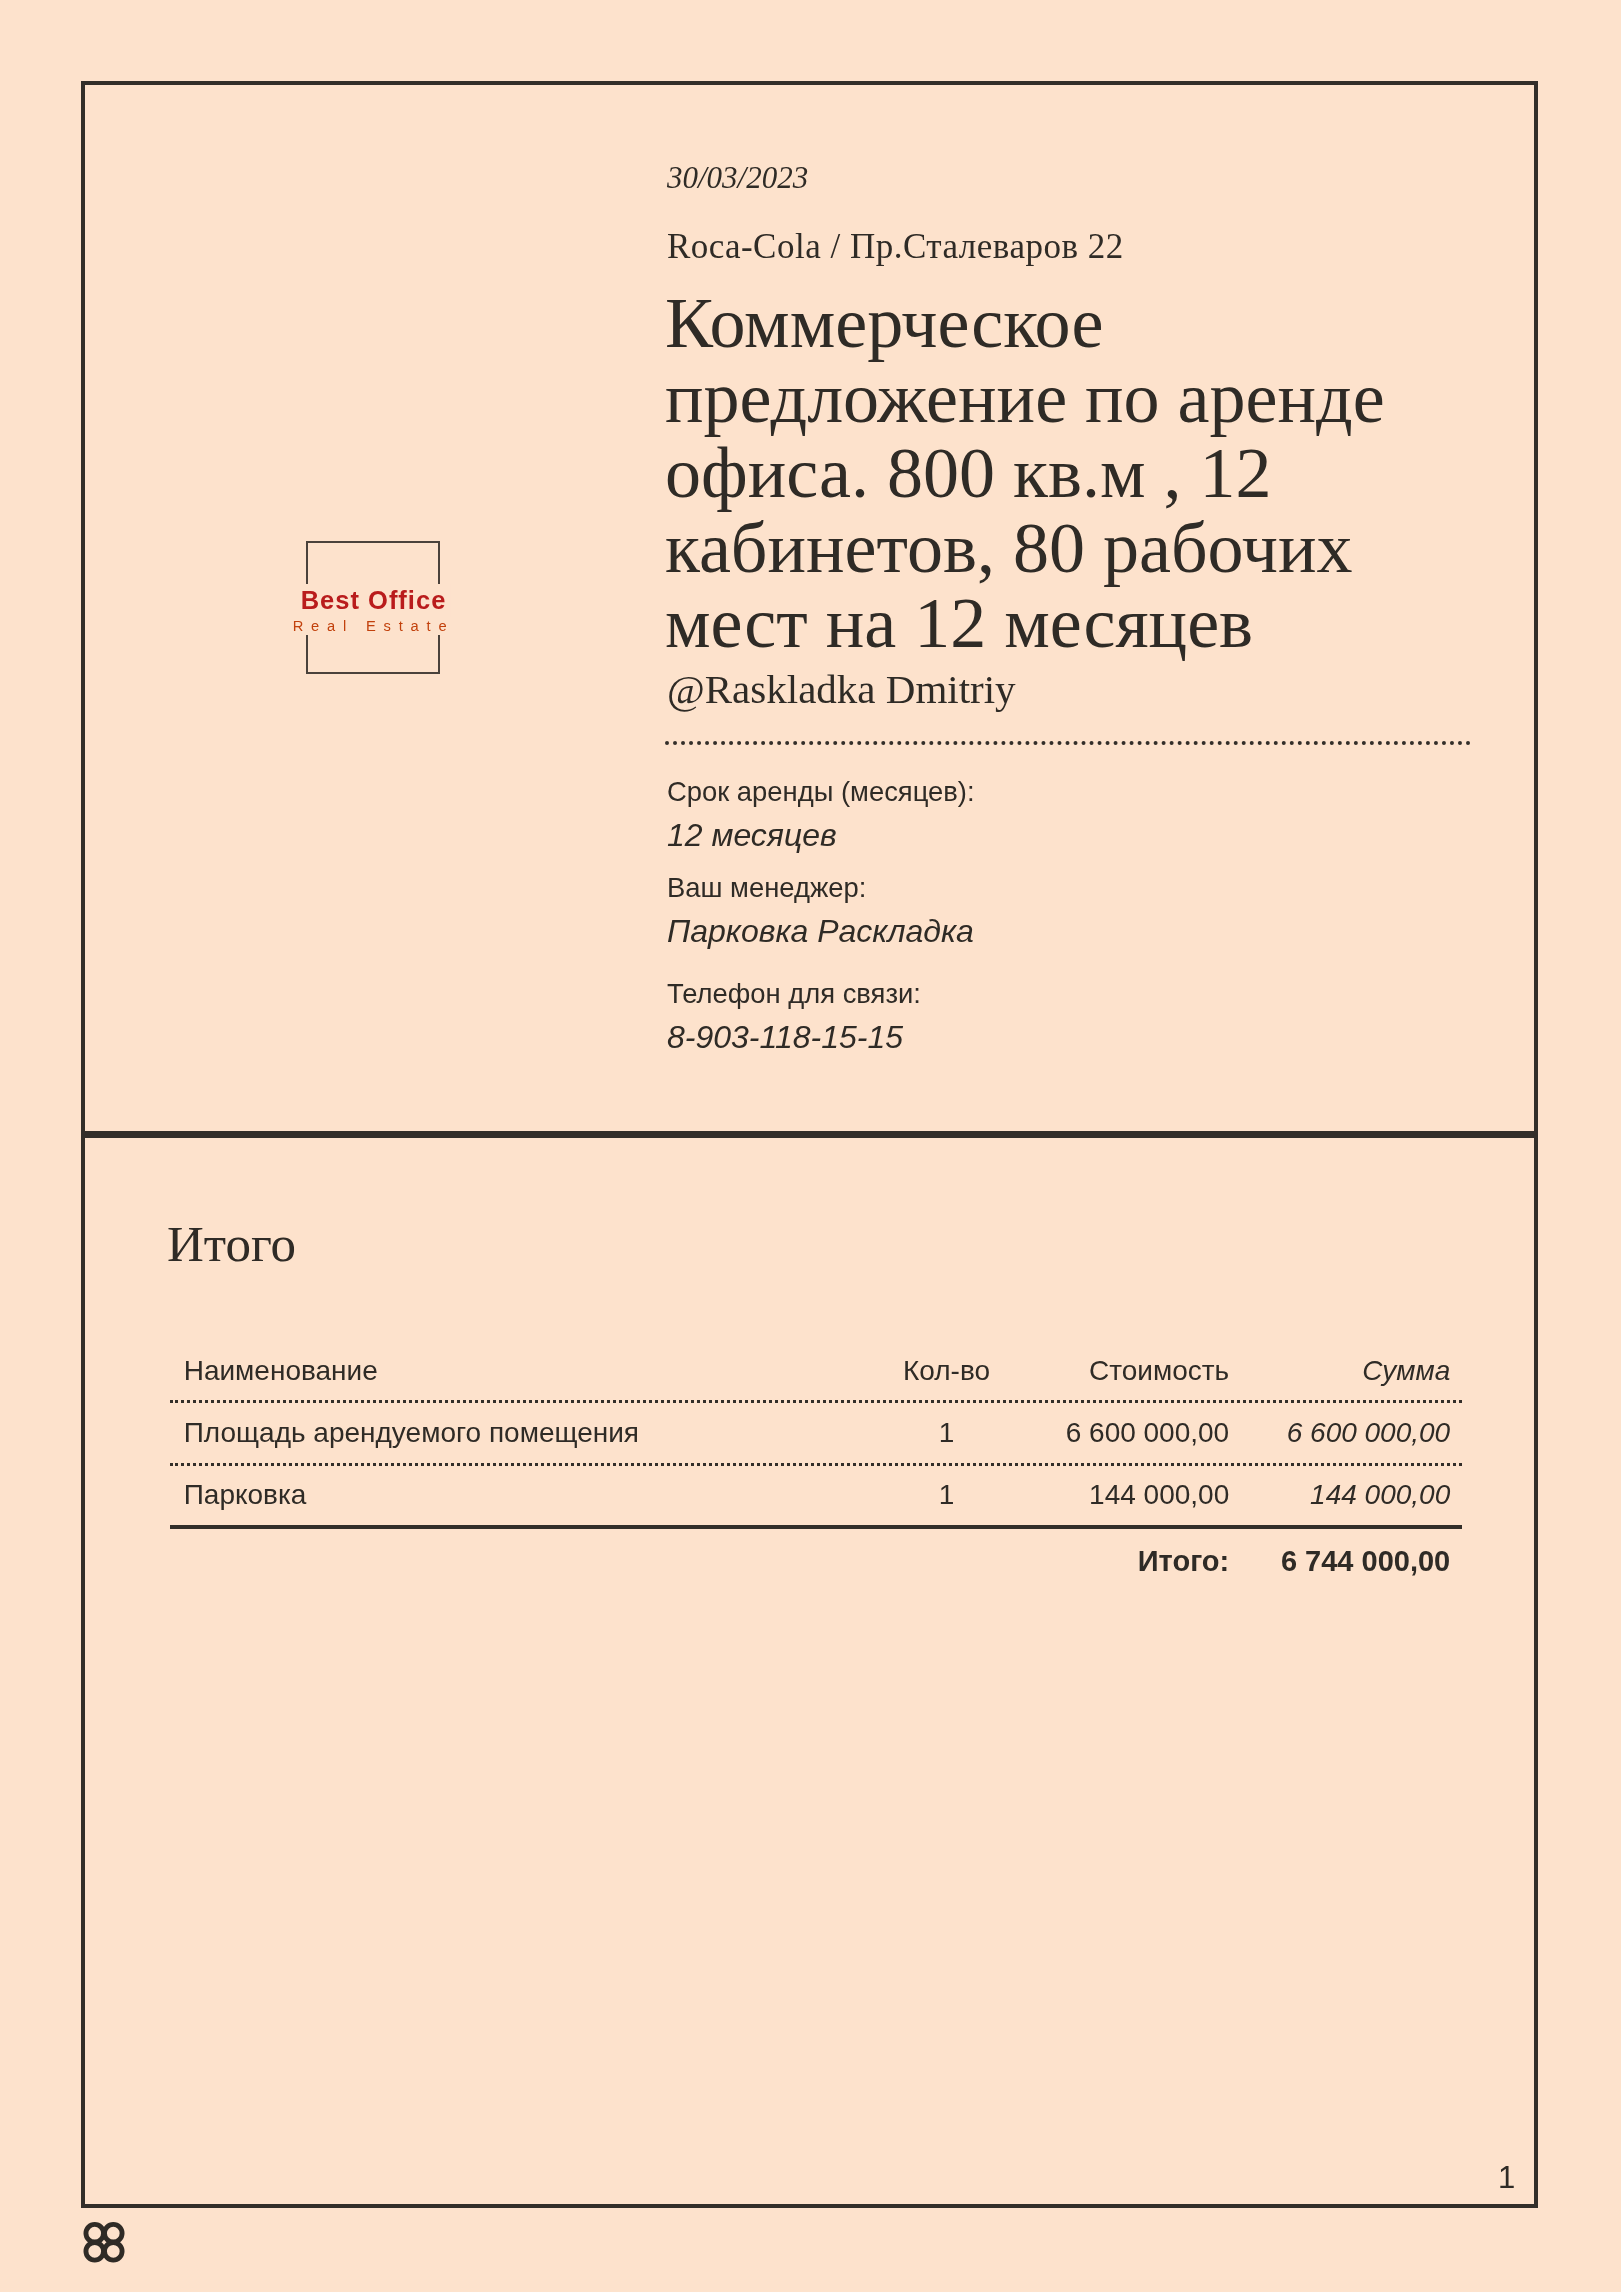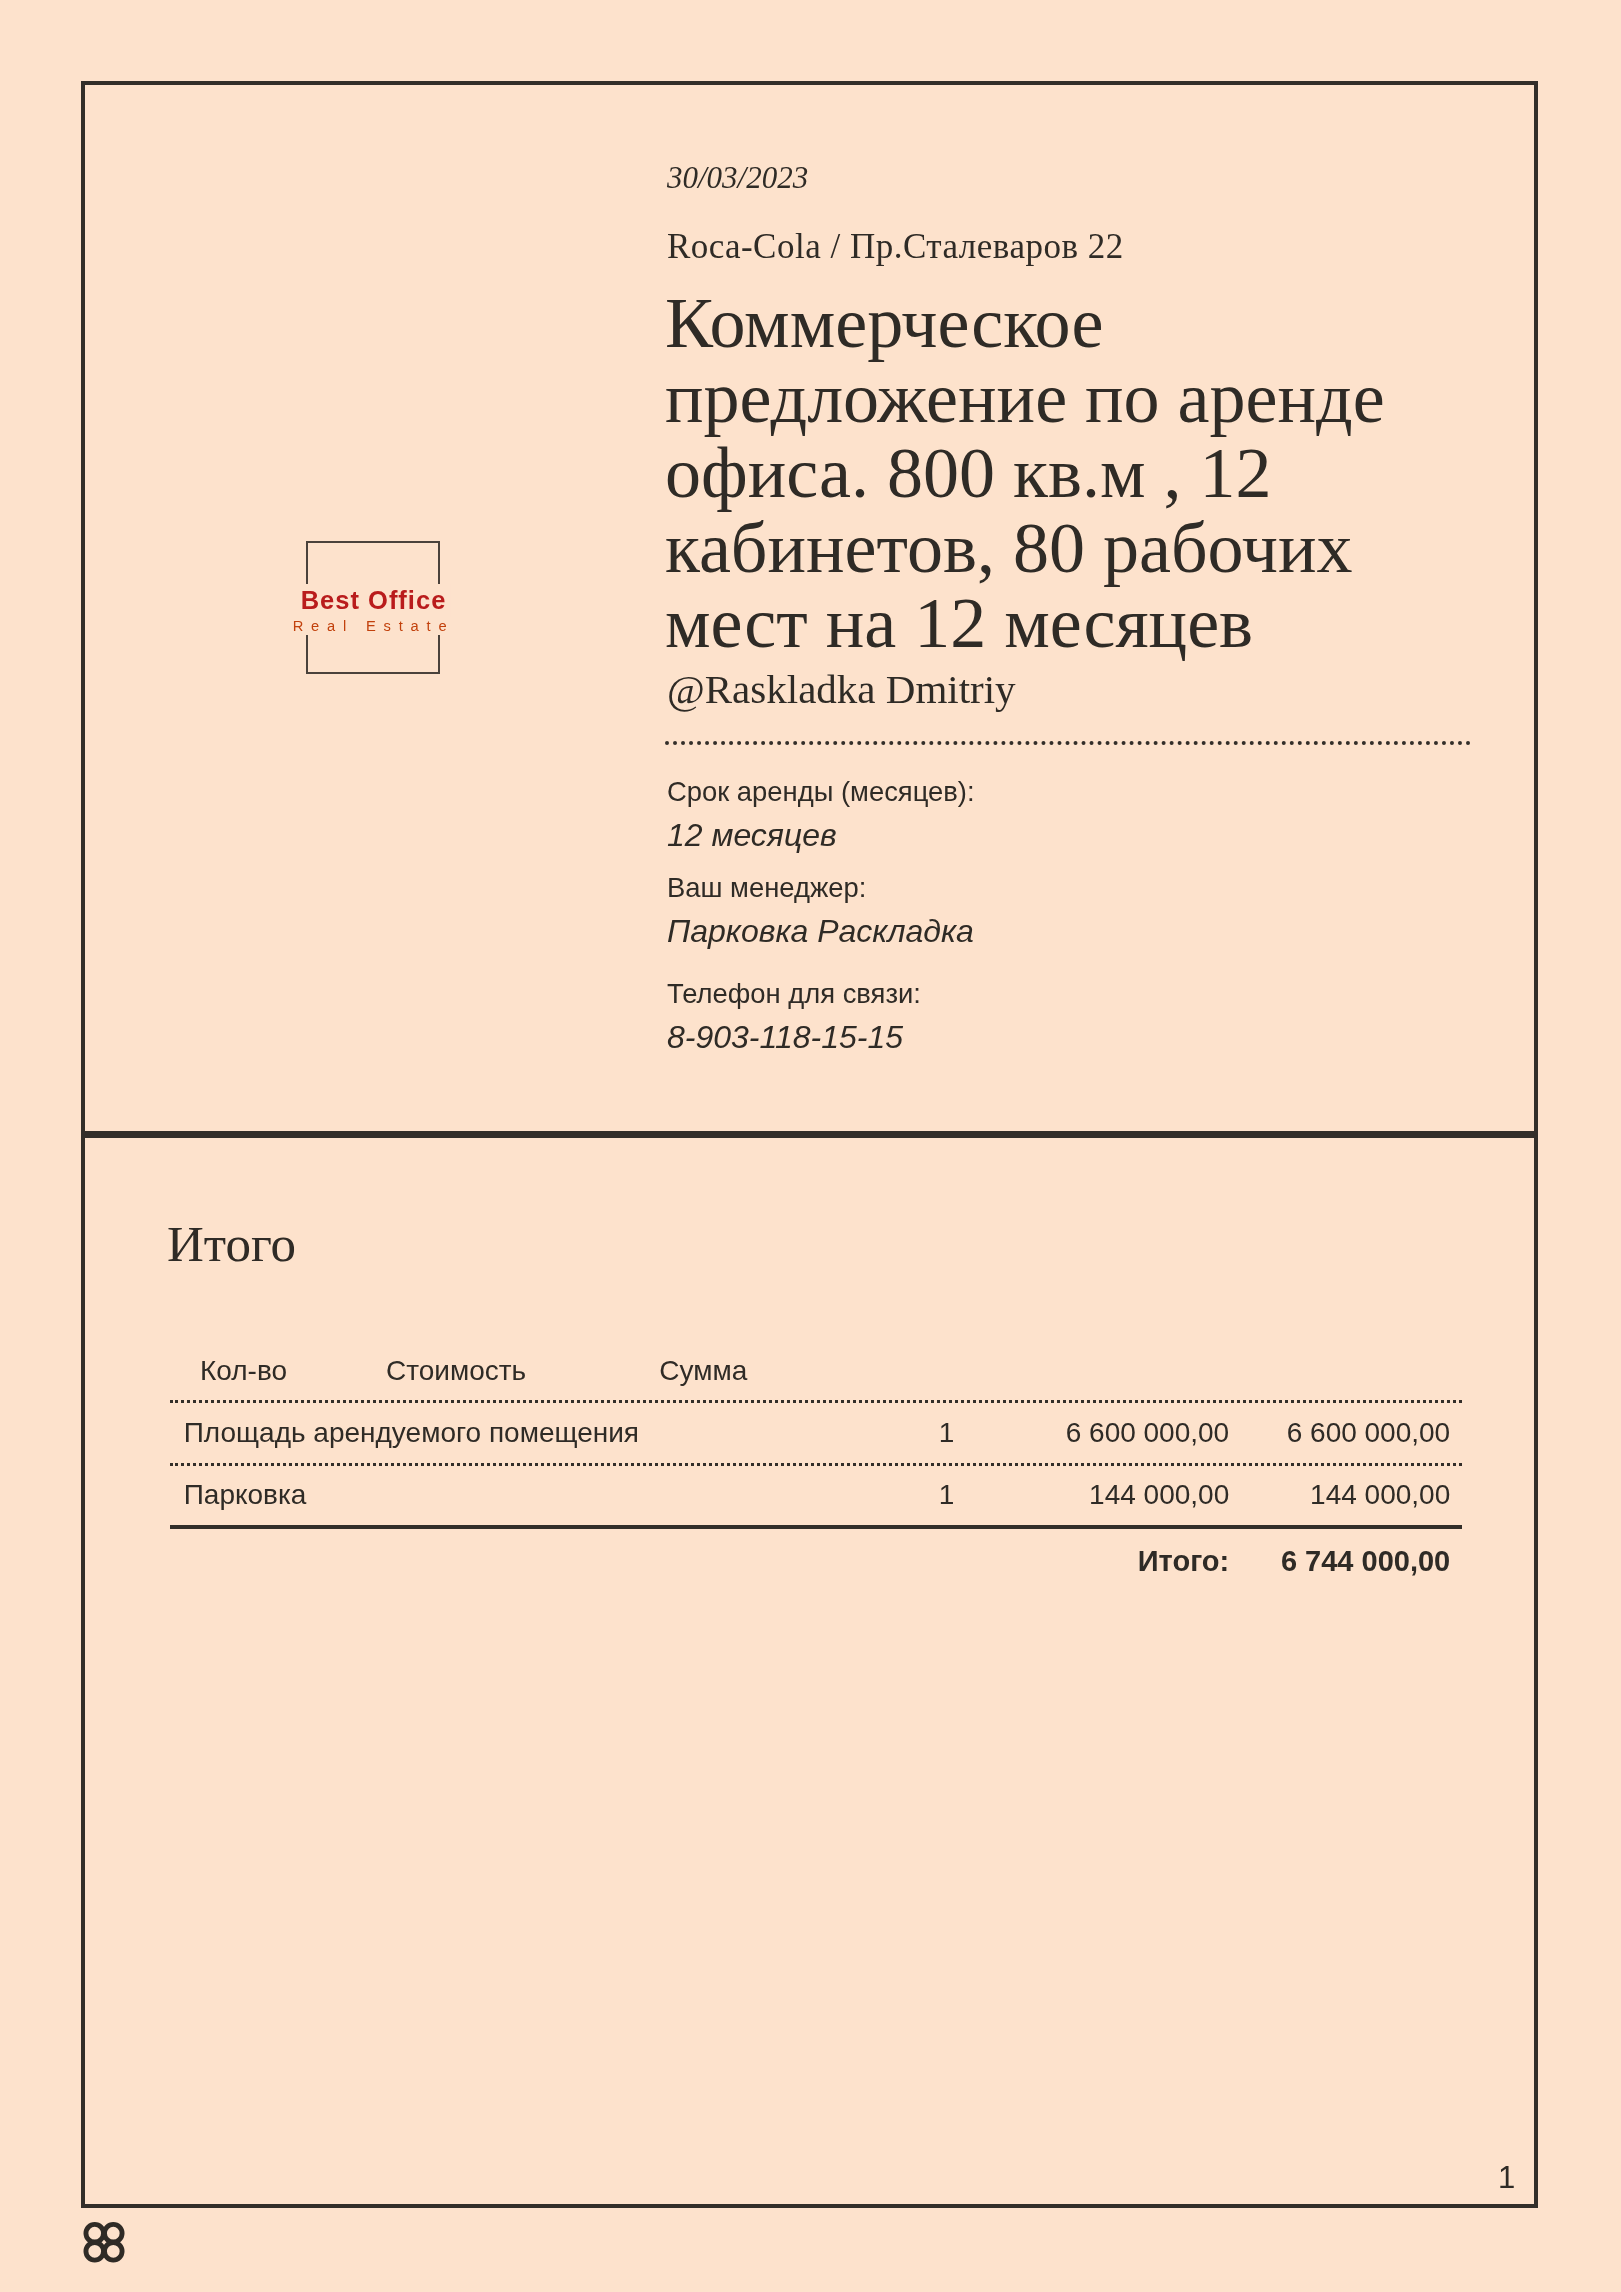--- a/index.html
+++ b/index.html
@@ -65,21 +65,21 @@
     position:absolute;left:167px;top:1215px;
     font-family:"Liberation Serif", serif;font-size:51px;
   }
   .table{
     position:absolute;left:170px;top:1341px;width:1292px;font-size:28px;
   }
   .trow{display:flex;align-items:center;}
   .trow .c-name{flex:1;text-align:left;padding:13.7px 0 13.7px 13.7px;}
   .trow .c-qty{width:147px;text-align:center;padding:13.7px 0;}
   .trow .c-cost{width:221px;text-align:right;padding:13.7px 11.8px 13.7px 0;box-sizing:border-box;}
-  .trow .c-sum{width:221px;text-align:right;padding:13.7px 11.8px 13.7px 0;box-sizing:border-box;}
+  .trow .c-sum{width:221px;text-align:right;padding:13.7px 11.8px 13.7px 0;box-sizing:border-box;font-style:italic;}
   .thead .c-name{padding-left:13.7px;}
   .trow.dotted{border-bottom:3.9px dotted #332e29;}
   .table .solid{height:0;border-top:4.9px solid #332e29;}
   .total-row{display:flex;justify-content:flex-end;font-weight:bold;font-size:29px;margin-top:15.7px;}
   .total-row .t-label{width:221px;text-align:right;padding-right:11.8px;box-sizing:border-box;}
   .total-row .t-value{width:221px;text-align:right;padding-right:11.8px;box-sizing:border-box;}
   .page-num{position:absolute;left:1498px;top:2160px;font-size:31px;}
   
   .footer{position:absolute;left:82px;top:2221px;display:flex;align-items:center;gap:16.7px;}
   .footer svg{display:block;}
@@ -114,20 +114,21 @@
 </div>
 <div class="detail d3">
   <div class="lbl">Телефон для связи:</div>
   <div class="val">8-903-118-15-15</div>
 </div>
 
 <div class="totals-heading">Итого</div>
 
 <div class="table">
   <div class="trow thead dotted">
+    <div class="c-name">Наименование</div>
     <div class="c-qty">Кол-во</div>
     <div class="c-cost">Стоимость</div>
     <div class="c-sum">Сумма</div>
   </div>
   <div class="trow dotted">
     <div class="c-name">Площадь арендуемого помещения</div>
     <div class="c-qty">1</div>
     <div class="c-cost">6 600 000,00</div>
     <div class="c-sum">6 600 000,00</div>
   </div>

